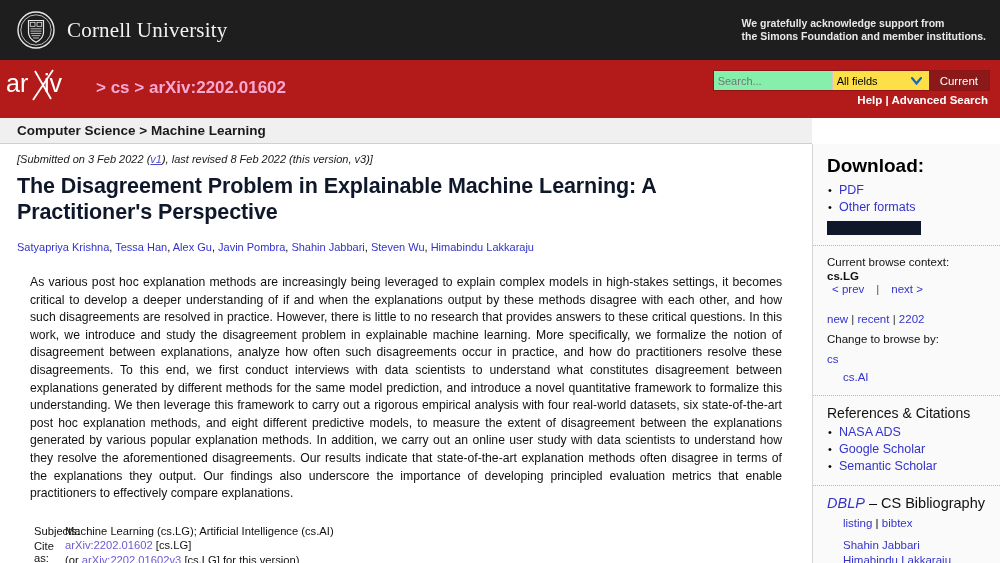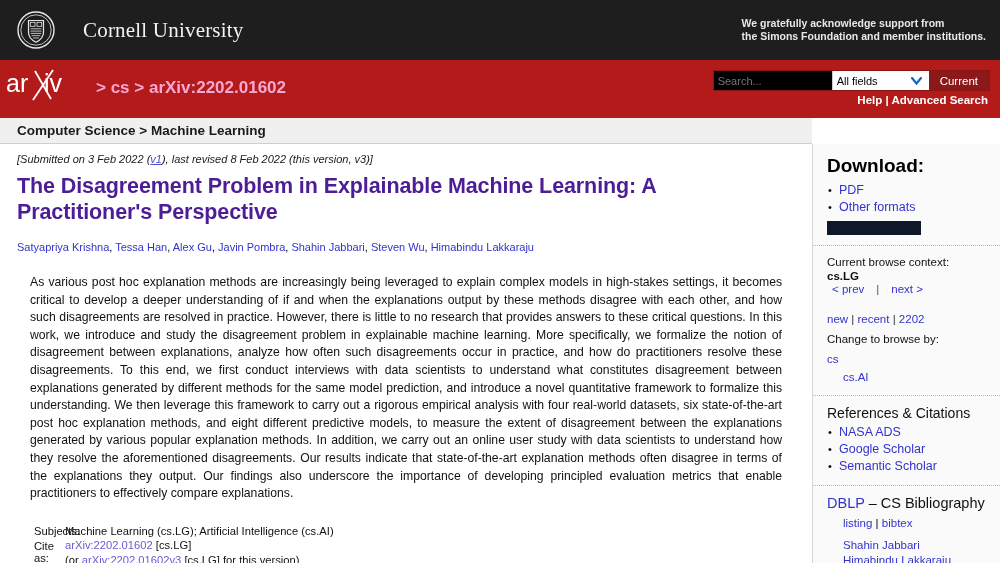--- a/index.html
+++ b/index.html
@@ -14,21 +14,21 @@
   
   #cornell-bar {
     position: relative;
     height: 60px;
     background: #1e1e1e;
     display: flex;
     align-items: center;
     justify-content: space-between;
     padding: 0 14px 0 16px;
   }
-  #cornell-brand { display: flex; align-items: center; gap: 27px; }
+  #cornell-brand { display: flex; align-items: center; gap: 11px; }
   #cornell-seal { width: 40px; height: 40px; display: block; }
   #cornell-name {
     color: #f2f2f2;
     font-family: "Liberation Serif", serif;
     font-size: 21px;
     letter-spacing: .2px;
   }
   #simons-ack {
     color: #e8e8e8;
     font-size: 10.5px;
@@ -67,29 +67,29 @@
     height: 21px;
     border: 1px solid #8d1414;
   }
   #search-input {
     width: 118px;
     border: 0;
     outline: none;
     font-size: 11px;
     padding: 0 4px;
     color: #777;
-    background: #000000;
+    background: #86efac;
     font-family: "Liberation Sans", sans-serif;
   }
   #search-field-select {
     width: 97px;
     border: 0;
     border-left: 1px solid #ccc;
     outline: none;
-    background: #ffffff;
+    background: #fde047;
     font-size: 11px;
     padding-left: 4px;
     color: #000;
     -webkit-appearance: none;
     appearance: none;
     font-family: "Liberation Sans", sans-serif;
   }
   #select-wrap { position: relative; display: flex; }
   #chevron-down-icon {
     position: absolute; right: 7px; top: 50%;
@@ -144,21 +144,21 @@
     font-style: italic;
     color: #1a1a1a;
     margin-top: 9px;
   }
   #submission-line a { color: #4d4dcc; }
 
   #paper-title {
     font-size: 21.5px;
     font-weight: bold;
     line-height: 26px;
-    color: #4c1d95;
+    color: #0f172a;
     margin: 8px 0 0 0;
     letter-spacing: -0.1px;
   }
 
   #authors-line {
     margin-top: 13px;
     font-size: 11px;
     line-height: 18px;
   }
   #authors-line a { color: #3333cc; text-decoration: none; }
@@ -226,21 +226,21 @@
   #newrecent { font-size: 11.5px; margin-top: 18px; }
   #newrecent .bar { color: #333; }
   #browseby { margin-top: 7px; }
   #browse-cs { padding-top: 1px; }
   #browse-csai { padding-left: 16px; }
 
   #refs-heading {
     font-size: 14px; color: #111; margin-bottom: 3px; font-weight: normal;
   }
   #dblp-heading { font-size: 14.5px; color: #111; margin-bottom: 4px; }
-  #dblp-heading .dblp-blue { color: #3333cc; }
+  #dblp-heading .dblp-blue { color: #3333cc; font-style: italic; }
   .dblp-sub { padding-left: 16px; font-size: 11.5px; line-height: 16px; }
   .dblp-authors { padding-left: 16px; margin-top: 7px; font-size: 11.5px; line-height: 15px; }
 
   #export-bibtex {
     font-size: 11.8px; font-weight: bold; color: #3333cc;
     text-decoration: none; padding: 7px 0 7px 14px; display: block;
   }
 </style>
 </head>
 <body>

